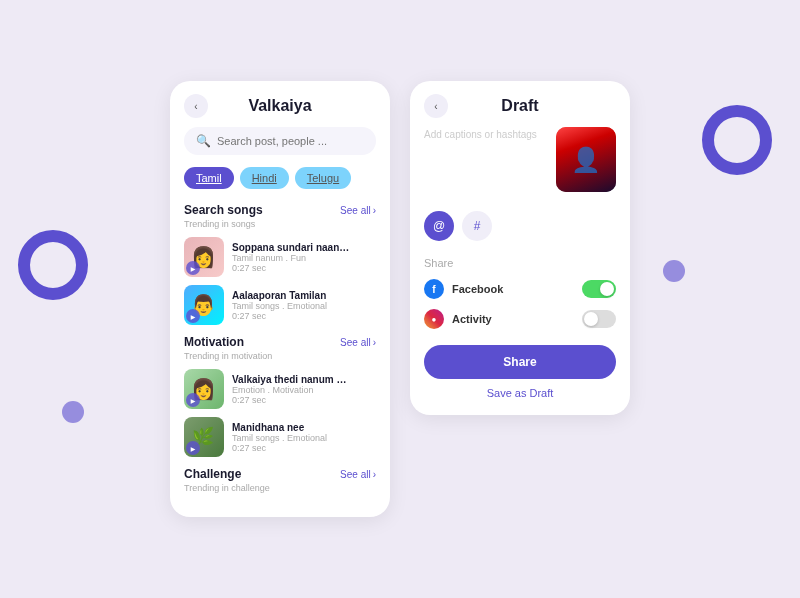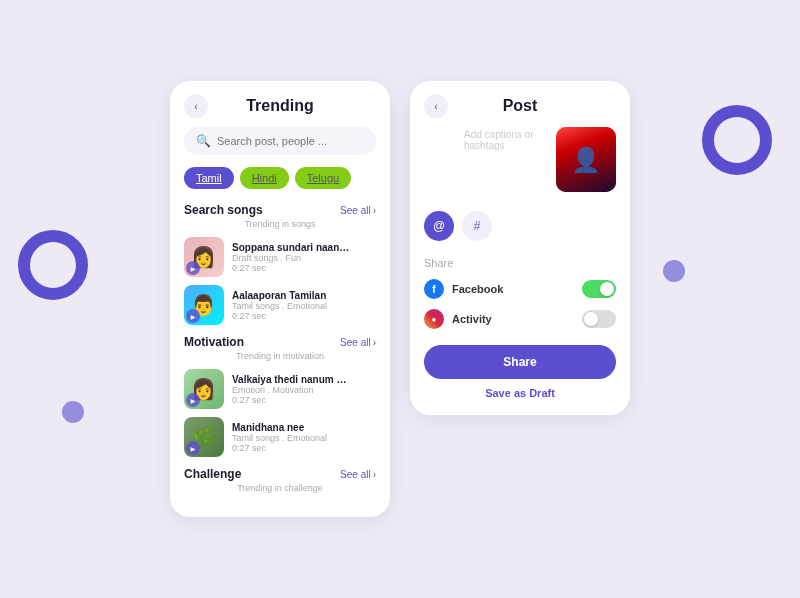--- a/index.html
+++ b/index.html
@@ -113,21 +113,21 @@
       font-size: 11px;
       font-weight: 500;
       cursor: pointer;
       text-decoration: underline;
     }
     .filter-tab.active {
       background: #5b4fcf;
       color: white;
     }
     .filter-tab.inactive {
-      background: #84cc16;
+      background: #7dd3fc;
       color: #555;
     }
 
     .section-header {
       display: flex;
       justify-content: space-between;
       align-items: baseline;
       margin-bottom: 2px;
     }
     .section-title {
@@ -140,21 +140,20 @@
       color: #5b4fcf;
       cursor: pointer;
       display: flex;
       align-items: center;
       gap: 2px;
     }
     .section-sub {
       font-size: 9px;
       color: #aaa;
       margin-bottom: 8px;
-      text-align: center;
     }
 
     .song-item {
       display: flex;
       align-items: center;
       gap: 8px;
       margin-bottom: 8px;
     }
     .song-thumb {
       width: 40px;
@@ -215,21 +214,20 @@
       padding: 16px 14px;
       box-shadow: 0 4px 20px rgba(0,0,0,0.08);
       max-height: 560px;
     }
 
     .caption-area {
       display: flex;
       gap: 8px;
       margin-bottom: 14px;
       min-height: 70px;
-      margin-left: 40px;
     }
     .caption-text {
       font-size: 10px;
       color: #ccc;
       flex: 1;
       padding-top: 2px;
     }
     .post-thumb {
       width: 60px;
       height: 65px;
@@ -345,42 +343,41 @@
       font-size: 12px;
       font-weight: 600;
       cursor: pointer;
       margin-bottom: 8px;
     }
     .save-draft {
       text-align: center;
       font-size: 11px;
       color: #5b4fcf;
       cursor: pointer;
-      font-weight: bold;
     }
 
     
     .thumb-pink { background: linear-gradient(135deg, #ff9a9e, #fecfef); }
   </style>
 </head>
 <body>
 
 <div class="bg-circle-large left"></div>
 <div class="bg-circle-large right"></div>
 <div class="bg-circle-small left"></div>
 <div class="bg-circle-small right"></div>
 
 <div class="panels">
 
   <div class="left-panel">
     <div class="panel-header">
       <div class="back-btn">
         <span>‹</span>
       </div>
-      <span class="panel-title">Trending</span>
+      <span class="panel-title">Valkaiya</span>
     </div>
 
     <div class="search-bar">
       <span class="search-icon">🔍</span>
       <input class="search-input" placeholder="Search post, people ..." style="">
     </div>
 
     <div class="filter-tabs">
       <div class="filter-tab active">Tamil</div>
       <div class="filter-tab inactive">Hindi</div>
@@ -399,21 +396,21 @@
 
       <div class="song-item">
         <div class="song-thumb">
           <div class="thumb-placeholder thumb-pink" style="background: linear-gradient(135deg,#e8b4b8,#f7cac9);">
             <span style="font-size:20px;">👩</span>
           </div>
           <div class="play-icon-overlay">▶</div>
         </div>
         <div class="song-info">
           <div class="song-name">Soppana sundari naan dhane..</div>
-          <div class="song-meta">Draft songs . Fun</div>
+          <div class="song-meta">Tamil nanum . Fun</div>
           <div class="song-duration">0:27 sec</div>
         </div>
       </div>
 
       <div class="song-item">
         <div class="song-thumb">
           <div class="thumb-placeholder" style="background: linear-gradient(135deg,#4facfe,#00f2fe);">
             <span style="font-size:20px;">👨</span>
           </div>
           <div class="play-icon-overlay">▶</div>
@@ -475,21 +472,21 @@
       </div>
       <div class="section-sub">Trending in challenge</div>
     </div>
   </div>
 
   <div class="right-panel">
     <div class="panel-header">
       <div class="back-btn">
         <span>‹</span>
       </div>
-      <span class="panel-title">Post</span>
+      <span class="panel-title">Draft</span>
     </div>
 
     <div class="caption-area">
       <span class="caption-text">Add captions or hashtags</span>
       <div class="post-thumb">
         <div class="post-thumb-inner">
 
           <div style="position:absolute;top:0;left:0;width:100%;height:100%;background:linear-gradient(160deg,#ff4444 0%,#cc0000 30%,#1a0a2e 100%);display:flex;align-items:center;justify-content:center;">
             <span style="font-size:24px;opacity:0.7;">👤</span>
           </div>

